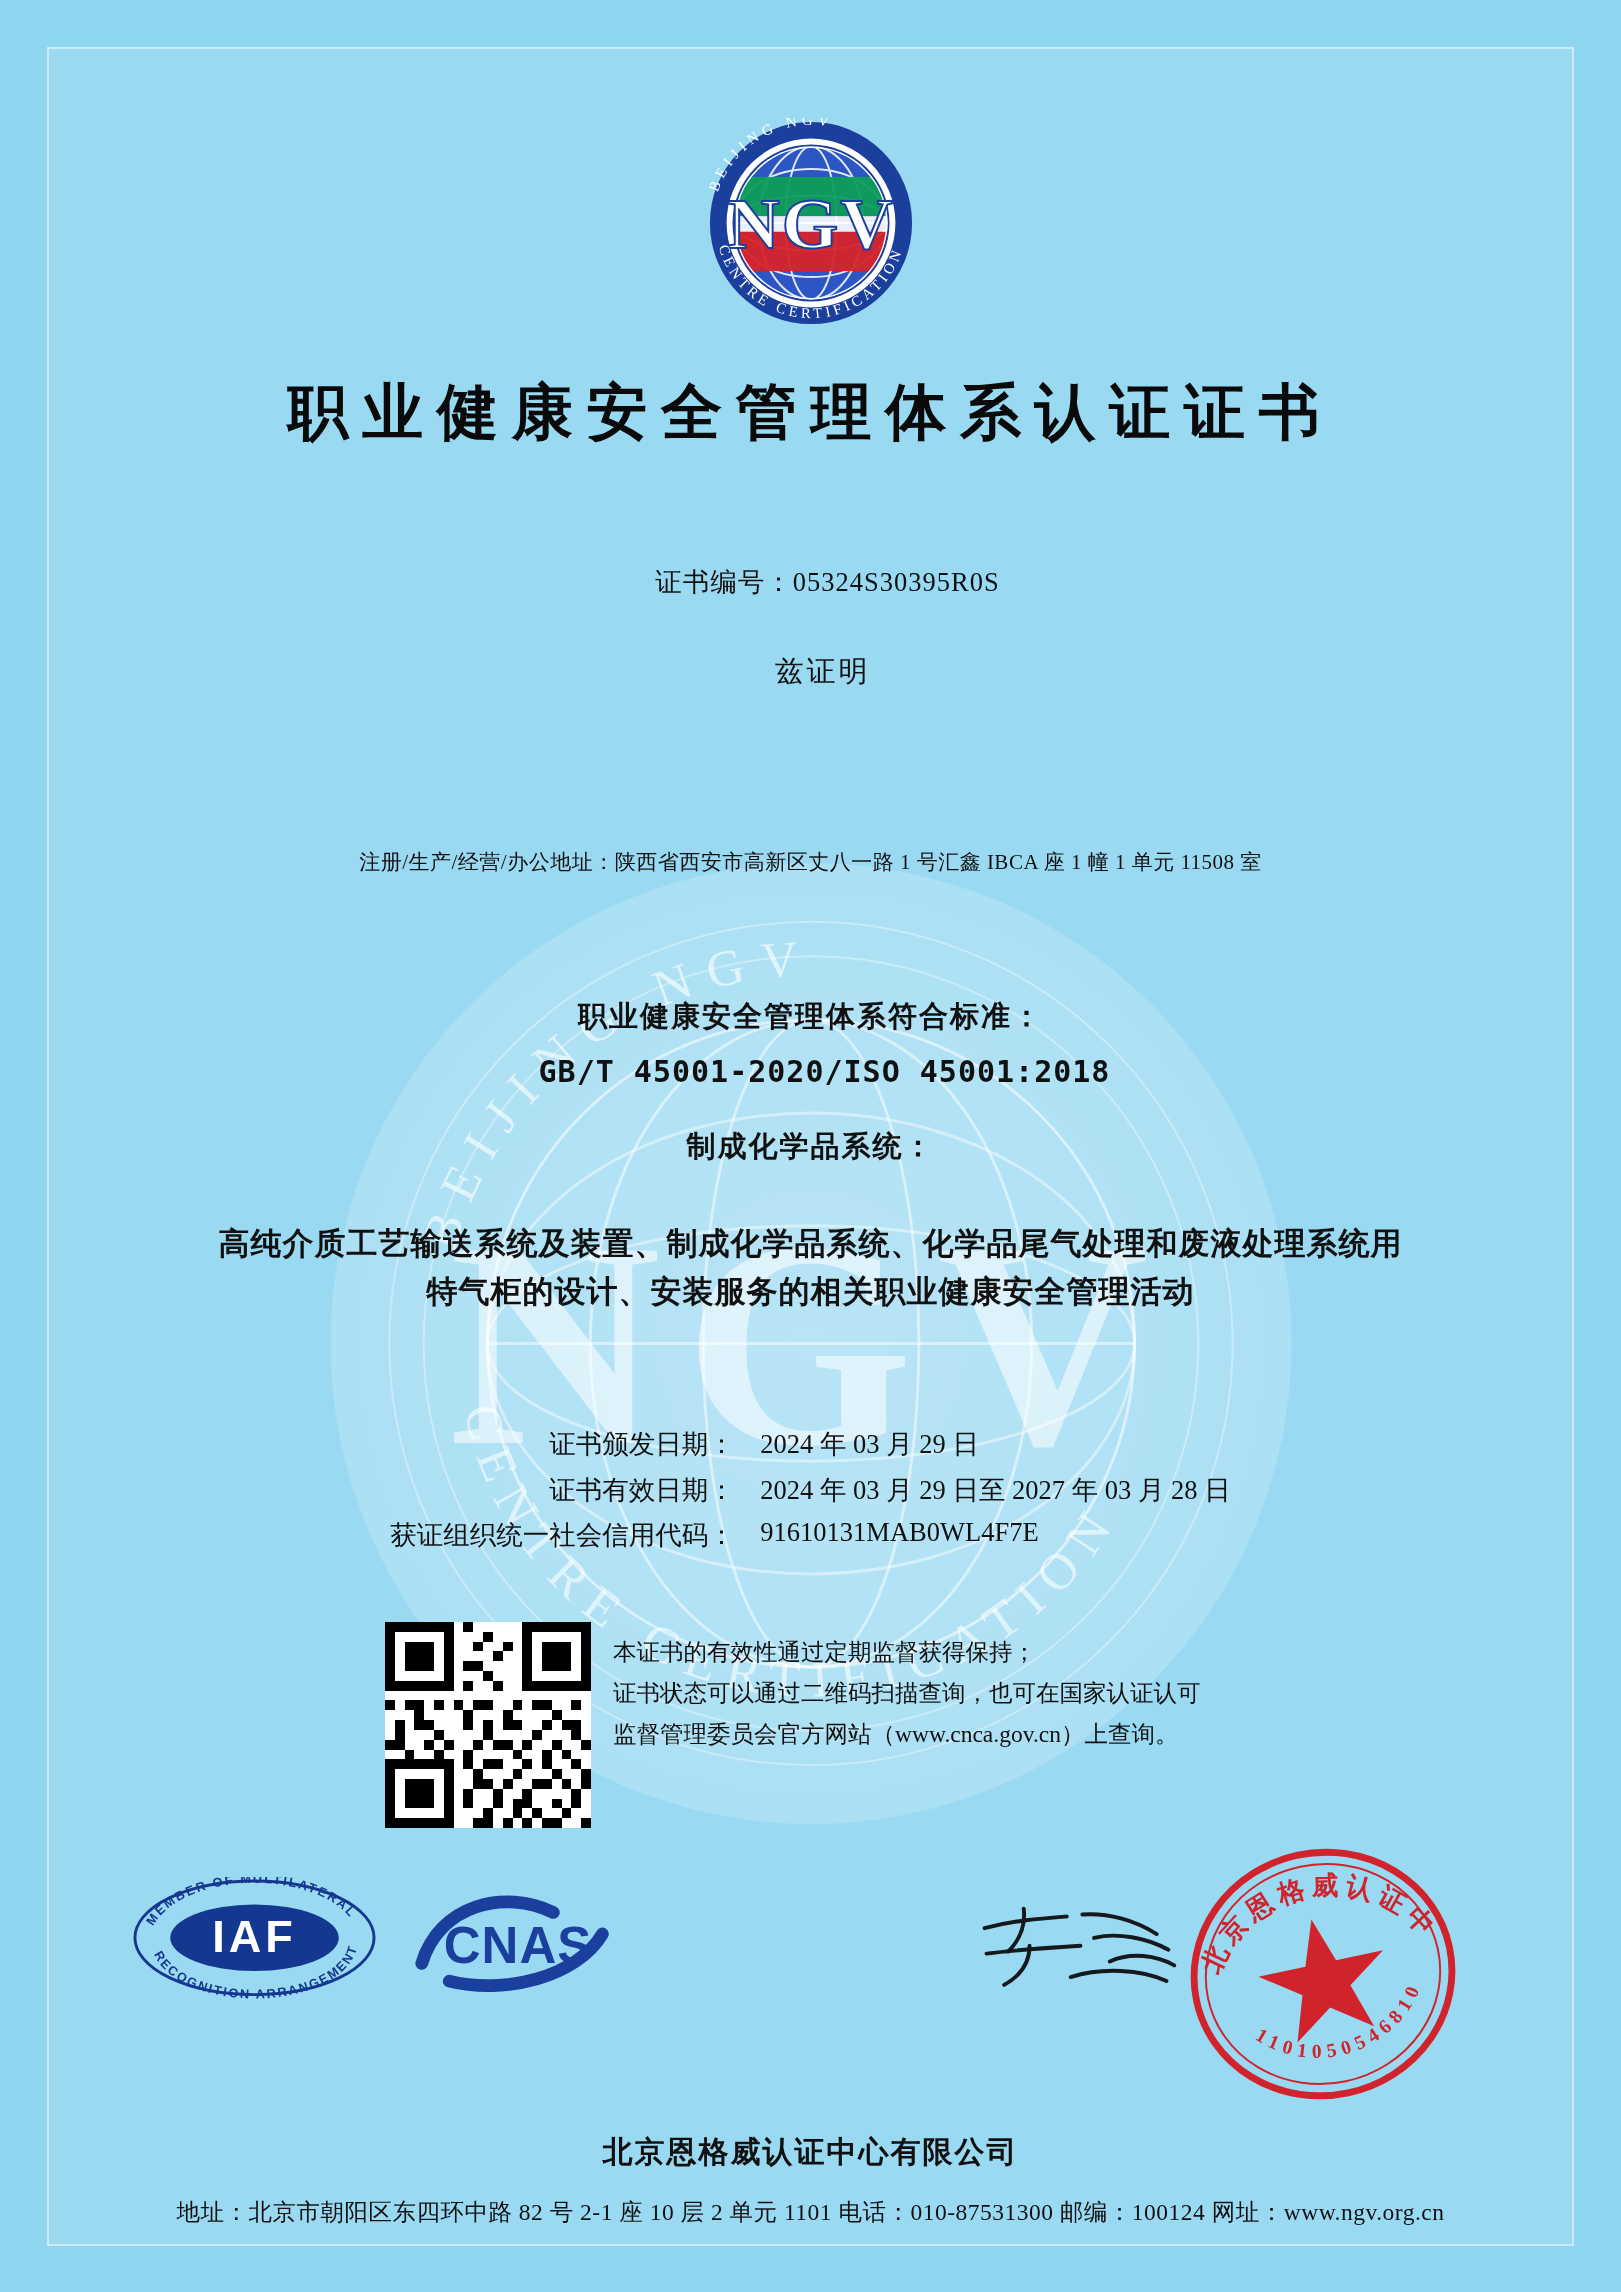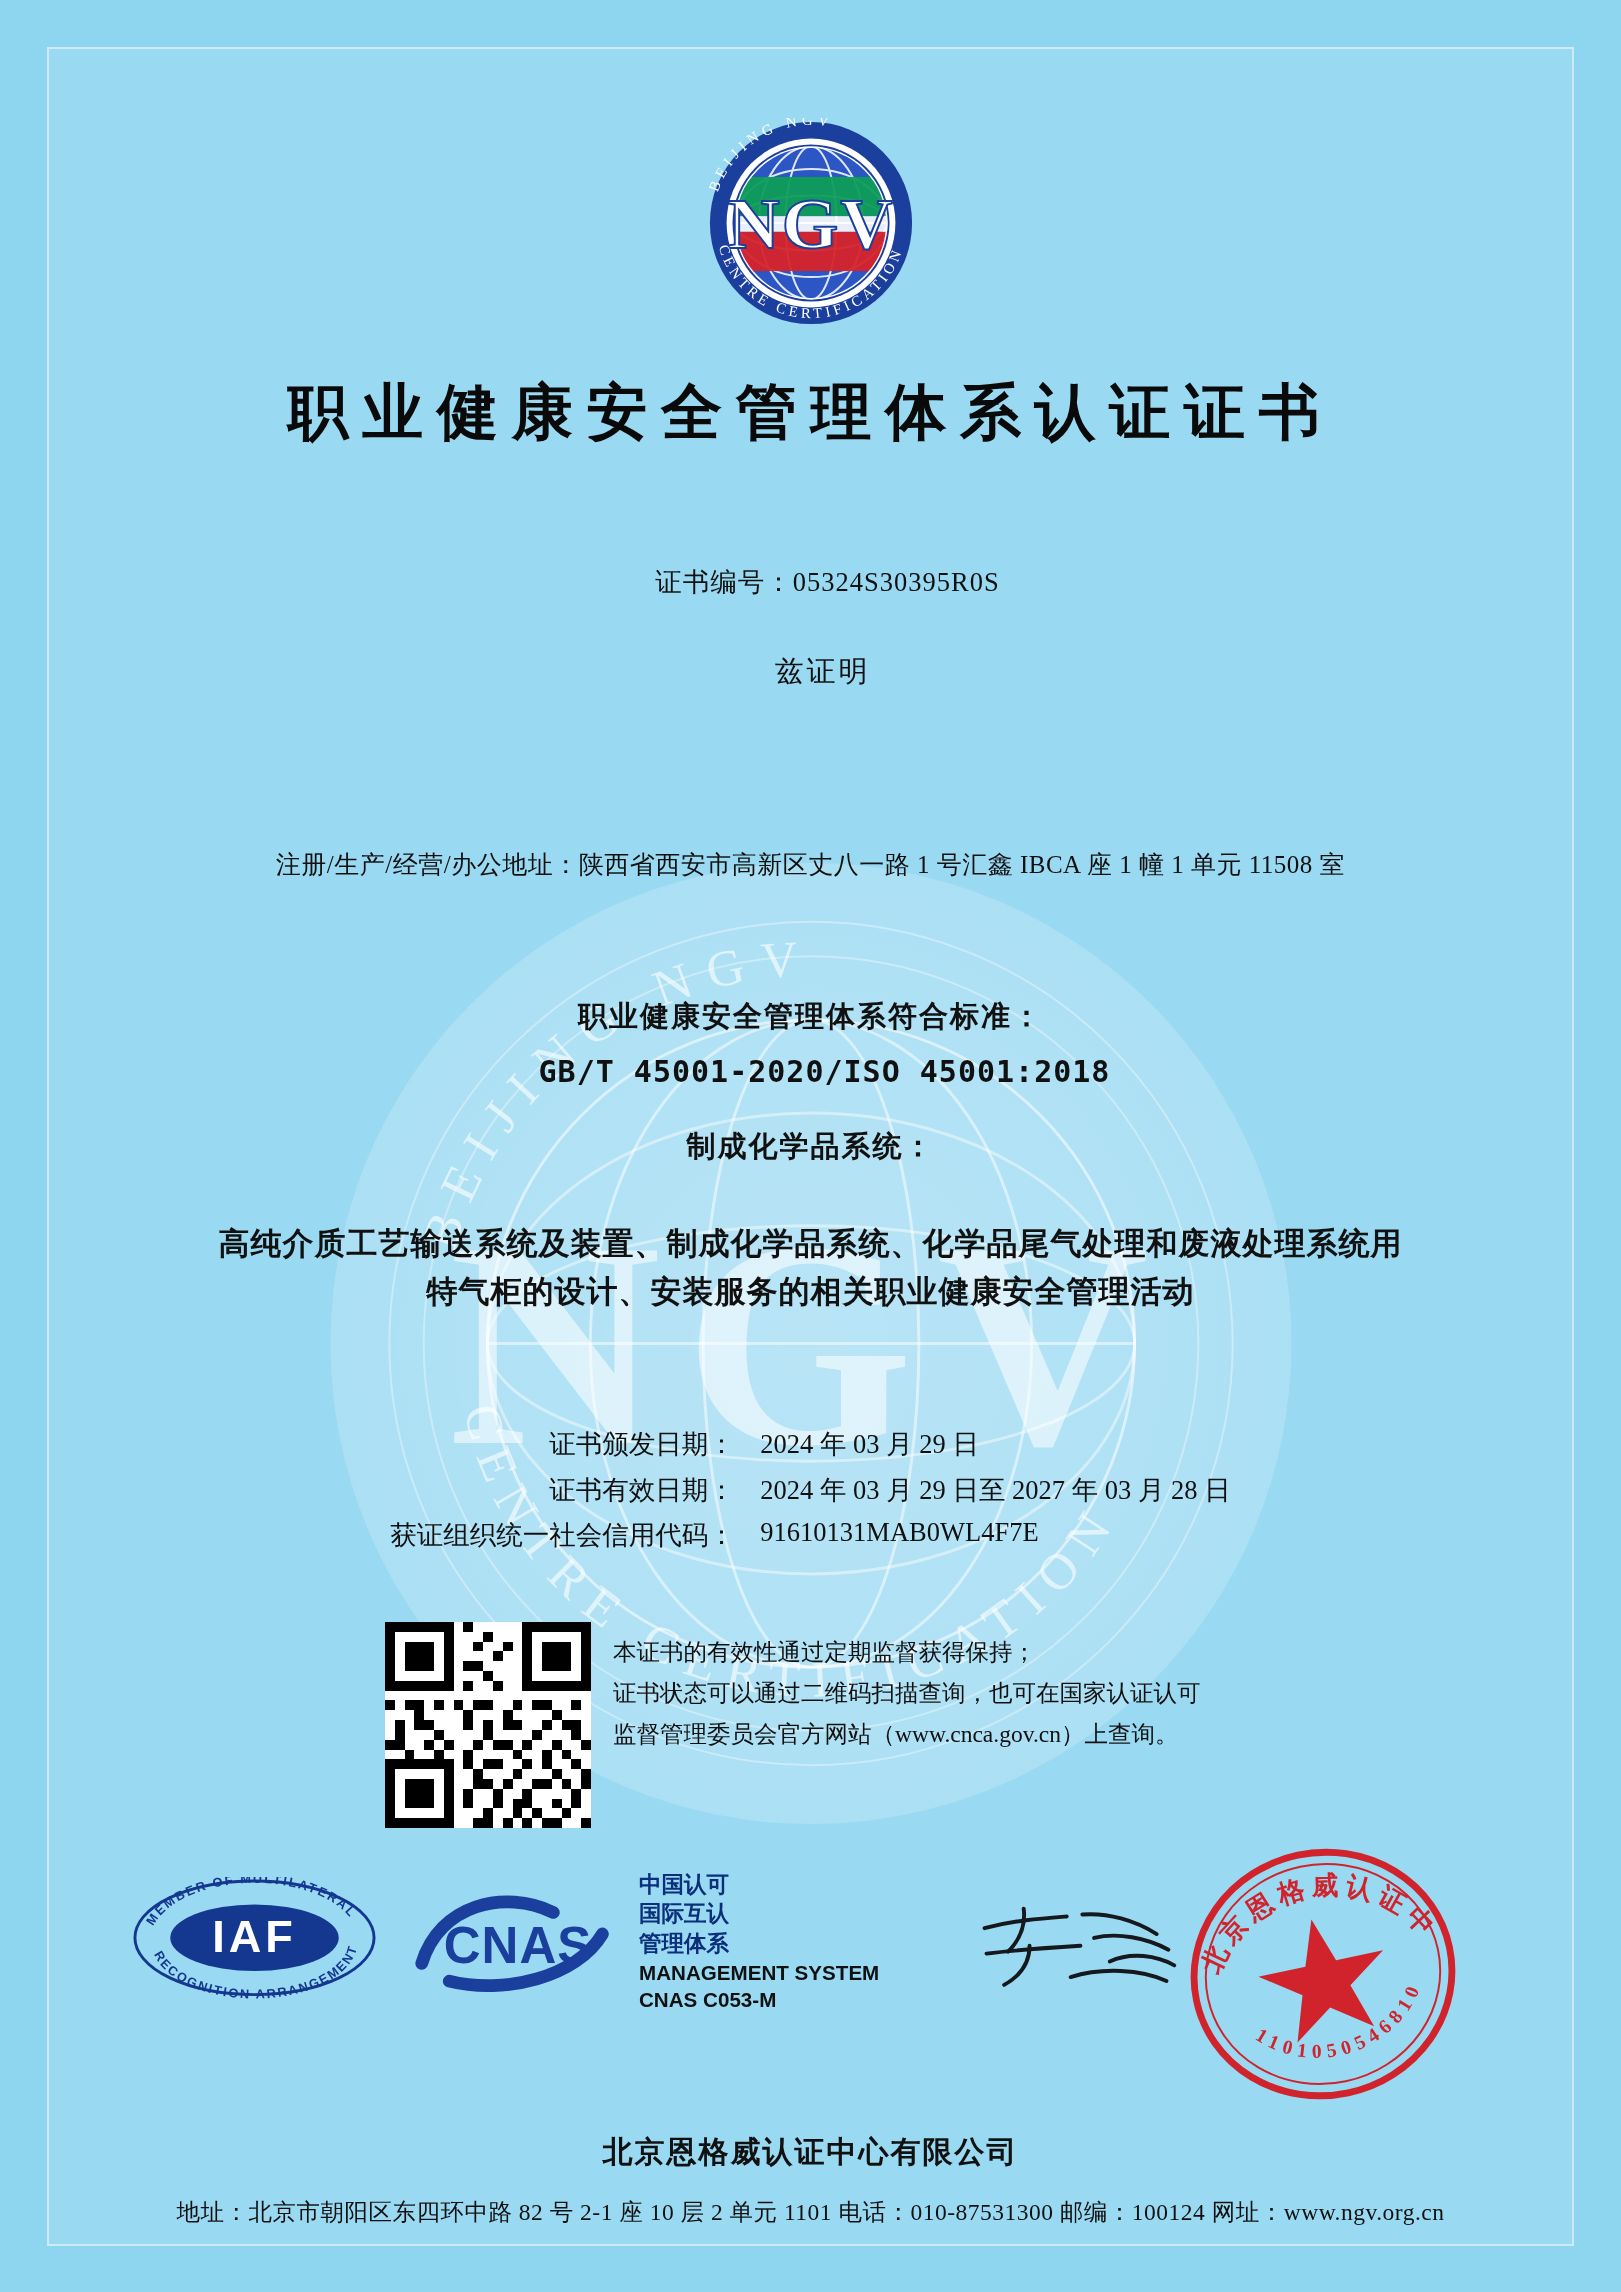--- a/index.html
+++ b/index.html
@@ -120,21 +120,21 @@
     letter-spacing: 3.9px;
     color: #080808;
     z-index: 3;
   }
   .address-line {
     position: absolute;
     top: 848px;
     left: 0;
     width: 100%;
     text-align: center;
-    font-size: 25px;
+    font-size: 21px;
     letter-spacing: 0.5px;
     color: #111;
     z-index: 3;
   }
   .std-head {
     position: absolute;
     top: 997px;
     left: 0;
     width: 100%;
     text-align: center;
@@ -538,27 +538,20 @@
       </svg>
     </div>
 
     <div class="cnas">
       <svg viewBox="0 0 220 118" xmlns="http://www.w3.org/2000/svg" aria-hidden="true">
         <path d="M 12 86 C 30 26, 96 10, 146 34" fill="none" stroke="#1b3f9c" stroke-width="13" stroke-linecap="round"></path>
         <path d="M 40 104 C 96 118, 170 100, 196 56" fill="none" stroke="#1b3f9c" stroke-width="13" stroke-linecap="round"></path>
         <text x="110" y="86" text-anchor="middle" font-family="Liberation Sans, sans-serif" font-weight="bold" font-size="52" fill="#1b3f9c" letter-spacing="1">CNAS</text>
       </svg>
     </div>
-    <div class="cnas-text">
-      <div>中国认可</div>
-      <div>国际互认</div>
-      <div>管理体系</div>
-      <div class="en">MANAGEMENT SYSTEM</div>
-      <div class="en">CNAS C053-M</div>
-    </div>
 
     <div class="signature">
       <svg viewBox="0 0 230 110" xmlns="http://www.w3.org/2000/svg" aria-hidden="true">
         <g fill="none" stroke="#15181c" stroke-width="4" stroke-linecap="round">
           <path d="M 20 38 C 50 30, 78 28, 104 26"></path>
           <path d="M 60 18 C 62 34, 58 48, 44 62"></path>
           <path d="M 22 64 C 54 60, 86 58, 118 56"></path>
           <path d="M 66 56 C 66 72, 58 86, 40 96"></path>
           <path d="M 120 24 C 146 22, 174 30, 196 44"></path>
           <path d="M 132 48 C 156 42, 186 48, 208 60"></path>

